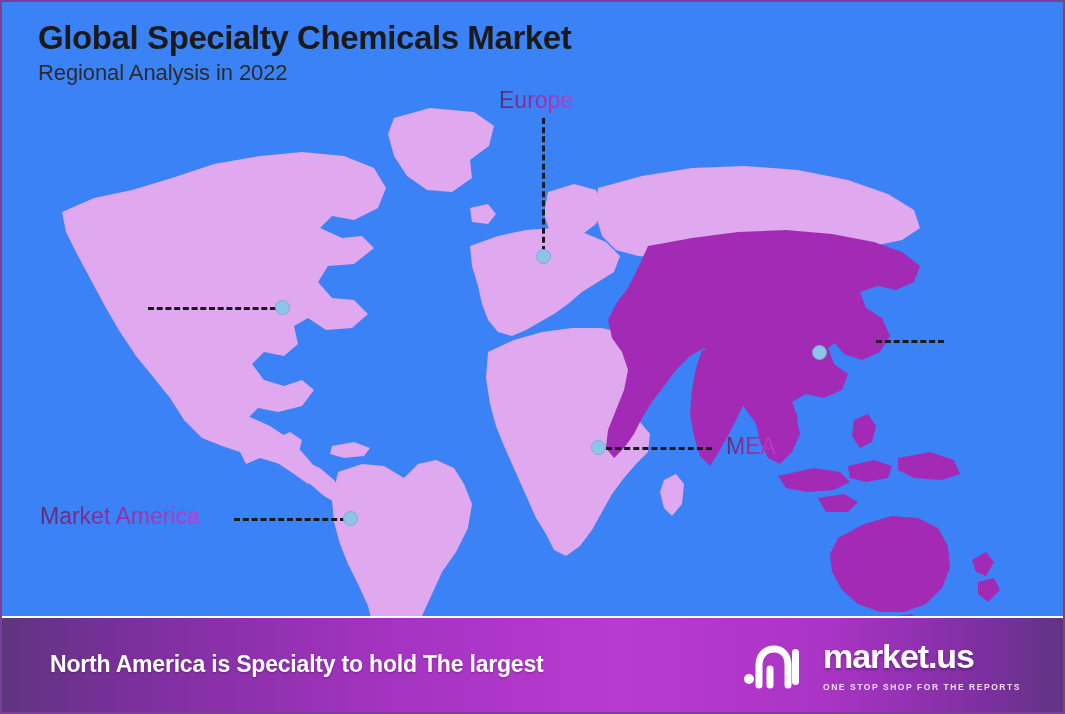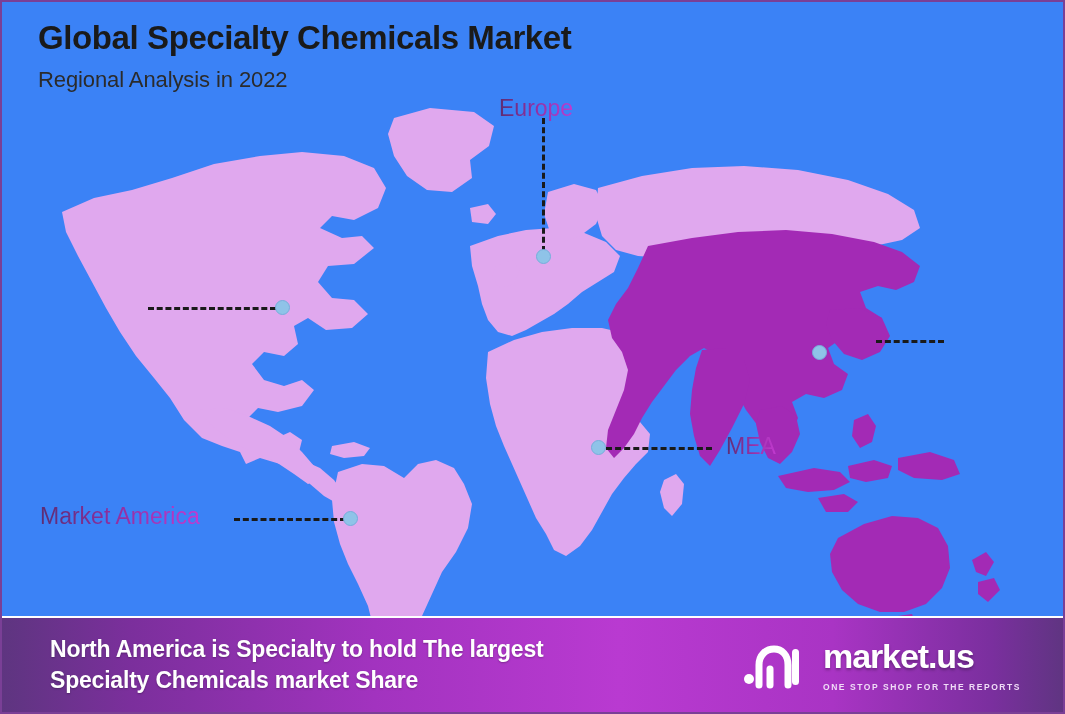--- a/index.html
+++ b/index.html
@@ -18,21 +18,21 @@
   }
 
   
   #header { position:absolute; left:36px; top:18px; z-index:40; }
   #title {
     font-size:33px; font-weight:bold; color:#1a1a1a;
     letter-spacing:-0.4px; line-height:1.12; white-space:nowrap;
   }
   #subtitle {
     font-size:22px; font-weight:400; color:#2b2b2b;
-    letter-spacing:-0.1px; margin-top:10px; white-space:nowrap;
+    letter-spacing:-0.1px; margin-top:3px; white-space:nowrap;
   }
 
   
   #map-wrap {
     position:absolute; left:0; top:58px; width:1065px; height:560px; z-index:10;
   }
   #map-svg { display:block; width:1065px; height:560px; }
 
   
   .callout-label {
@@ -155,35 +155,34 @@
     </svg>
   </div>
 
   <div class="leader" style="left:146px; top:305px; width:128px;"></div>
   <div class="dot" style="left:273px; top:298px;"></div>
 
   <div class="callout-label" style="left:38px; top:500px;">Market America</div>
   <div class="leader" style="left:232px; top:516px; width:112px;"></div>
   <div class="dot" style="left:341px; top:509px;"></div>
 
-  <div class="callout-label" style="left:497px; top:92px;">Europe</div>
+  <div class="callout-label" style="left:497px; top:84px;">Europe</div>
   <div class="leader vertical" style="left:540px; top:116px; height:134px;"></div>
   <div class="dot" style="left:534px; top:247px;"></div>
 
   <div class="callout-label" style="left:724px; top:430px;">MEA</div>
   <div class="leader" style="left:604px; top:445px; width:106px;"></div>
   <div class="dot" style="left:589px; top:438px;"></div>
 
   <div class="leader" style="left:874px; top:338px; width:68px;"></div>
   <div class="dot" style="left:810px; top:343px;"></div>
 
   <div id="banner">
     <div id="banner-text">
       <div>North America is Specialty to hold The largest</div>
-      <div>Specialty Chemicals market Share</div>
     </div>
     <div id="logo">
       <svg id="logo-mark" viewBox="0 0 62 52">
         <circle cx="7" cy="40" r="5" fill="#ffffff"></circle>
         <path d="M17 46 L17 26 C17 16 24 10 32 10 C40 10 46 16 46 26 L46 46" stroke="#ffffff" stroke-width="7" fill="none" stroke-linecap="round"></path>
         <path d="M28 46 L28 30" stroke="#ffffff" stroke-width="7" fill="none" stroke-linecap="round"></path>
         <rect x="50" y="10" width="7" height="36" rx="3.5" fill="#ffffff"></rect>
       </svg>
       <div id="logo-text">
         <div id="logo-name">market.us</div>

